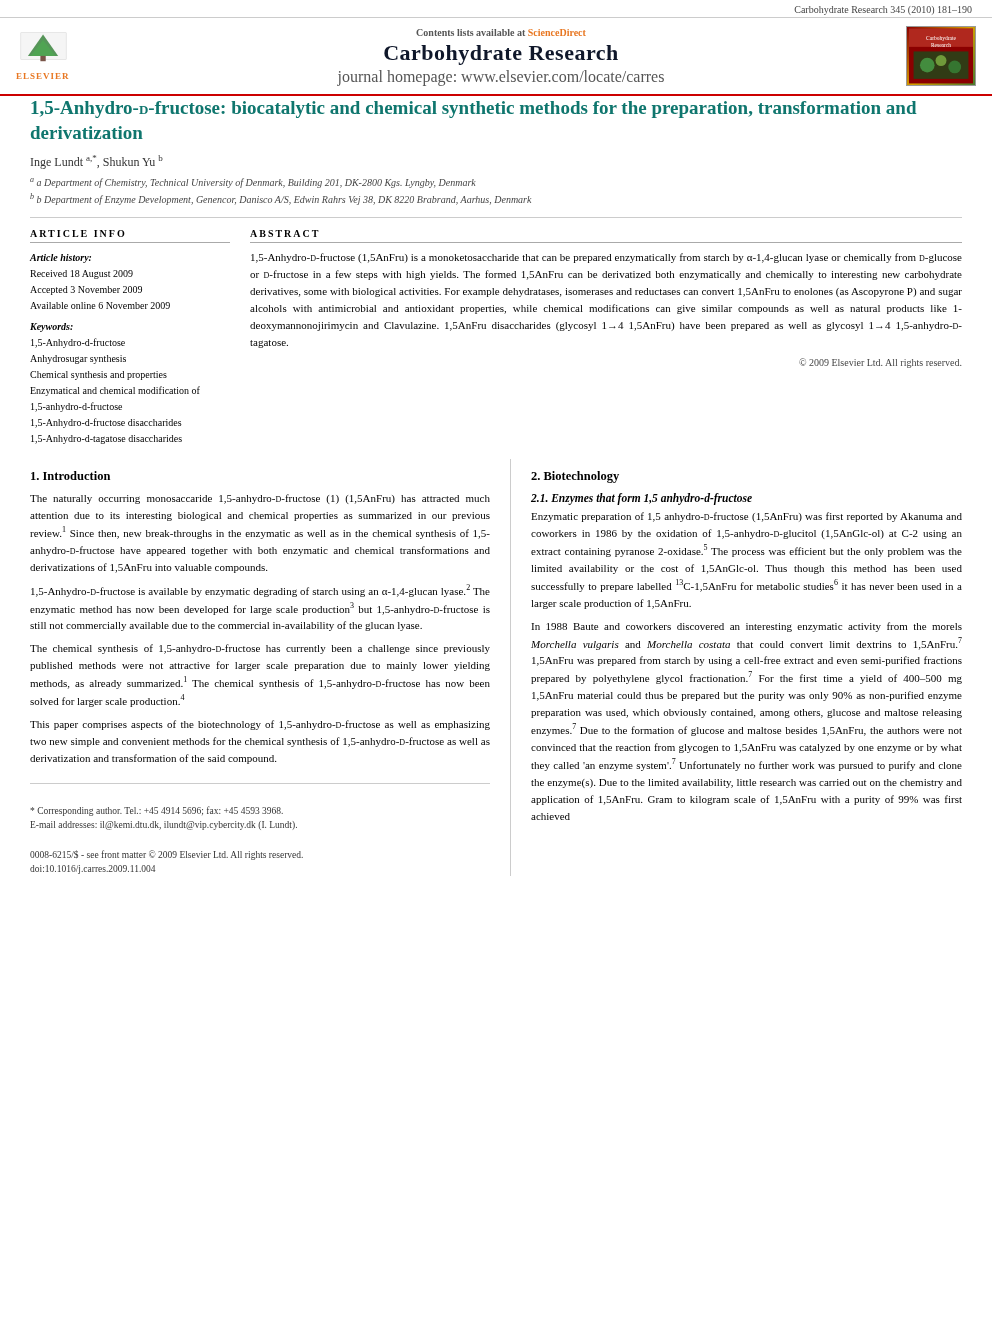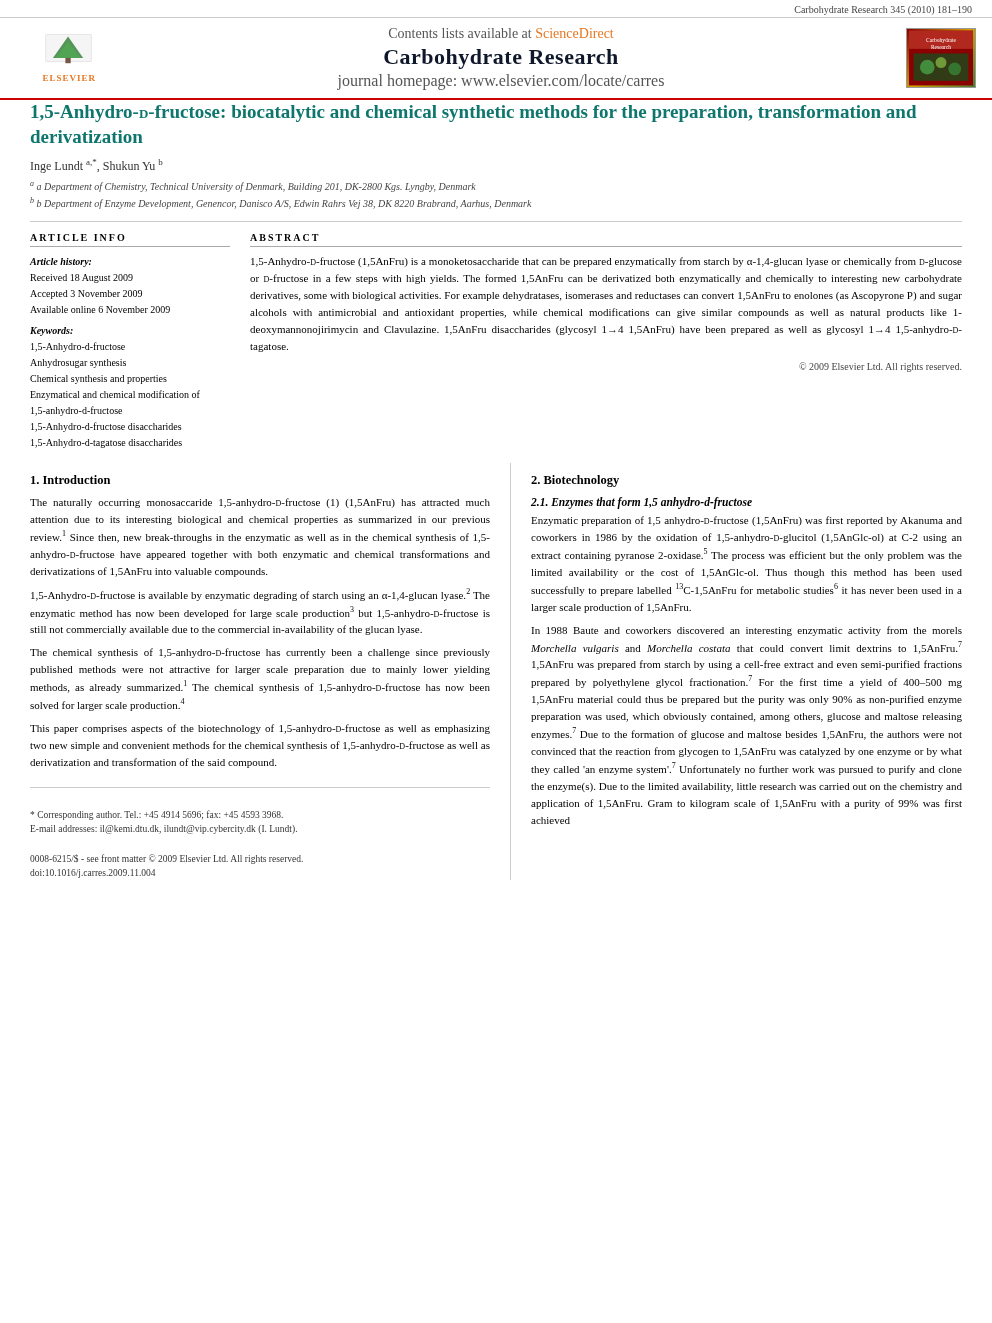--- a/index.html
+++ b/index.html
@@ -25,23 +25,24 @@
       align-items: center;
       padding: 8px 16px;
       border-bottom: 2px solid #c00;
       position: relative;
     }
     .journal-header-center {
       flex: 1;
       text-align: center;
     }
     .sciencedirect-link {
-      font-size: 14px;
+      font-size: 10px;
       color: #555;
       margin-bottom: 2px;
+      font-weight: bold;
     }
     .sciencedirect-link a {
       color: #e87722;
       text-decoration: none;
     }
     .journal-title-big {
       font-size: 22px;
       font-weight: bold;
       color: #0f172a;
       letter-spacing: 0.5px;
@@ -51,21 +52,21 @@
       color: #555;
       margin-top: 2px;
     }
 
     
     .elsevier-logo {
       width: 80px;
       height: 50px;
       display: flex;
       flex-direction: column;
-      align-items: flex-end;
+      align-items: flex-start;
       justify-content: center;
     }
     .elsevier-logo-text {
       font-size: 9px;
       font-weight: bold;
       color: #e87722;
       letter-spacing: 1px;
     }
 
     

